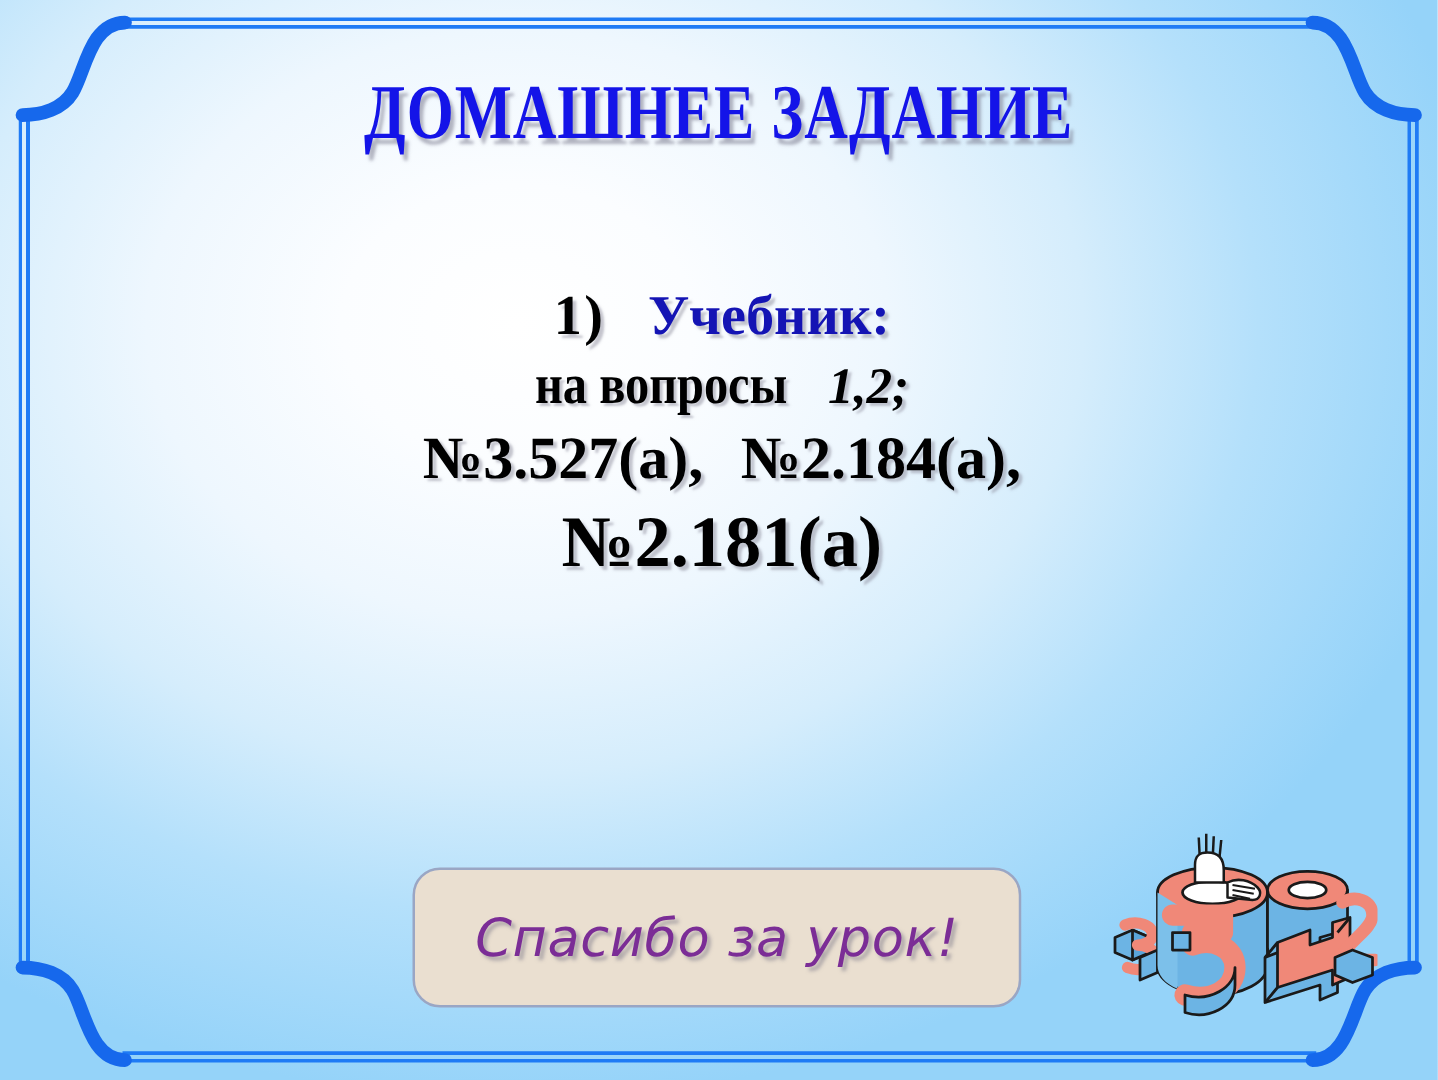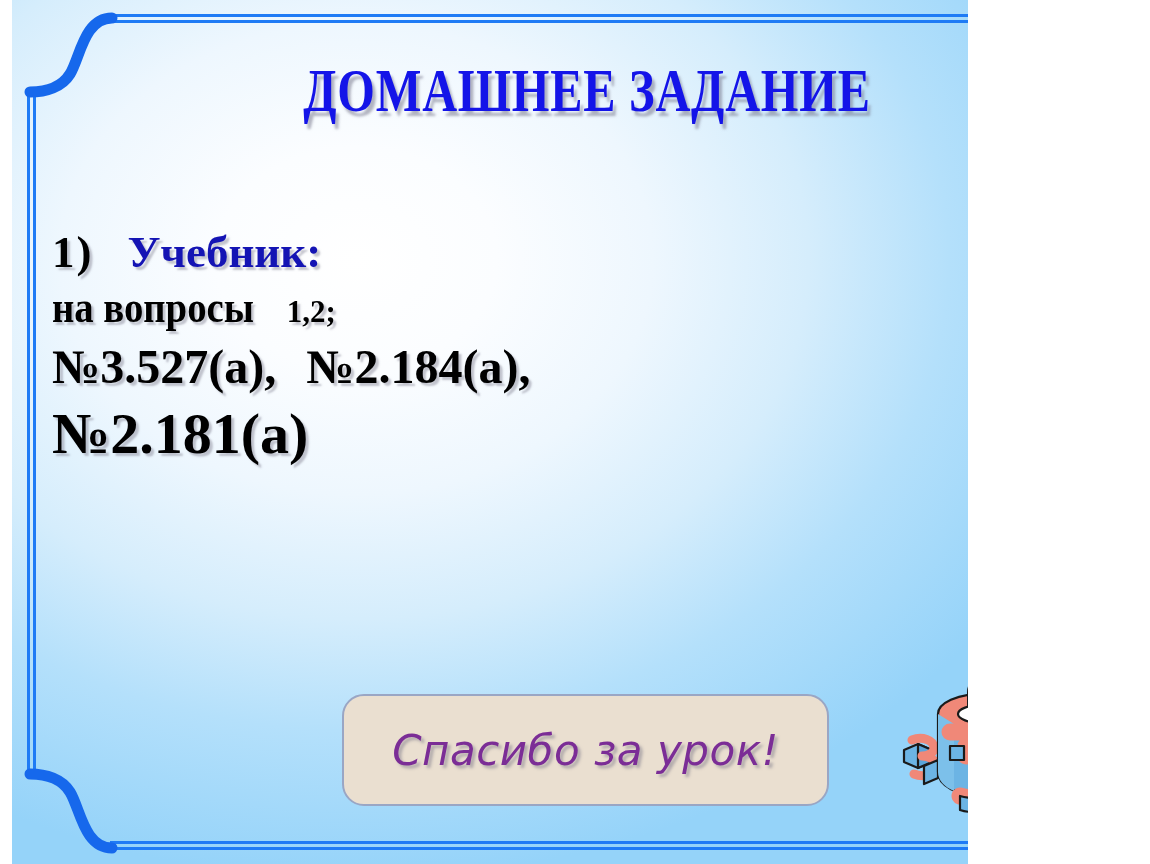--- a/index.html
+++ b/index.html
@@ -10,33 +10,32 @@
   body {
     width: 1150px;
     height: 864px;
     overflow: hidden;
     font-family: "Liberation Serif", serif;
   }
 
   
   #slide {
     position: relative;
-    width: 956px;
+    width: 1150px;
     height: 864px;
     overflow: hidden;
     background:
       radial-gradient(ellipse 780px 620px at 36% 30%,
         #ffffff 0%,
         #fbfdff 18%,
         #eef7fe 38%,
         #d5edfc 58%,
         #b4e0fb 76%,
         #95d3f9 100%),
       linear-gradient(120deg, #a9dcfa 0%, #ffffff 45%, #8ccdf8 100%);
-    margin-left: 12px;
   }
   
   .rule-h {
     position: absolute;
     height: 9px;
     background:
       linear-gradient(to bottom,
         #1f7bf5 0px, #1f7bf5 3px,
         rgba(255,255,255,0) 3px, rgba(255,255,255,0) 6px,
         #1f7bf5 6px, #1f7bf5 9px);
@@ -87,36 +86,37 @@
     left: 40px;
     top: 226px;
     width: 1075px;
   }
   .line {
     font-family: "Liberation Serif", serif;
     font-weight: bold;
     color: #000000;
     text-shadow: 3px 3px 2px rgba(140,140,155,0.5);
     white-space: nowrap;
+    text-align: center;
   }
   .condensed {
     display: inline-block;
     transform: scaleX(0.86);
     transform-origin: 0 50%;
   }
   .blue { color: #1414b4; }
   .navy { color: #1414d2; }
 
   #line-1 { font-size: 45px; line-height: 1.16; }
   #line-1 .num { letter-spacing: 2px; }
   #line-1 .gap { display: inline-block; width: 34px; }
 
   #line-2 { font-size: 45px; line-height: 1.30; margin-top: 16px; }
   #line-3 { font-size: 45px; line-height: 1.30; }
-  #line-3 .wide { display: inline-block; transform: none; font-size: 31px; }
+  #line-3 .wide { display: inline-block; transform: none; font-size: 41px; font-style: italic; }
 
   #line-4 { font-size: 48px; line-height: 1.22; margin-top: 30px; }
   #line-5 { font-size: 48px; line-height: 1.26; }
   #line-5 .spacer { display: inline-block; width: 30px; }
   #line-6 { font-size: 58px; line-height: 1.26; }
 
   
   #thanks-btn {
     position: absolute;
     left: 330px;

